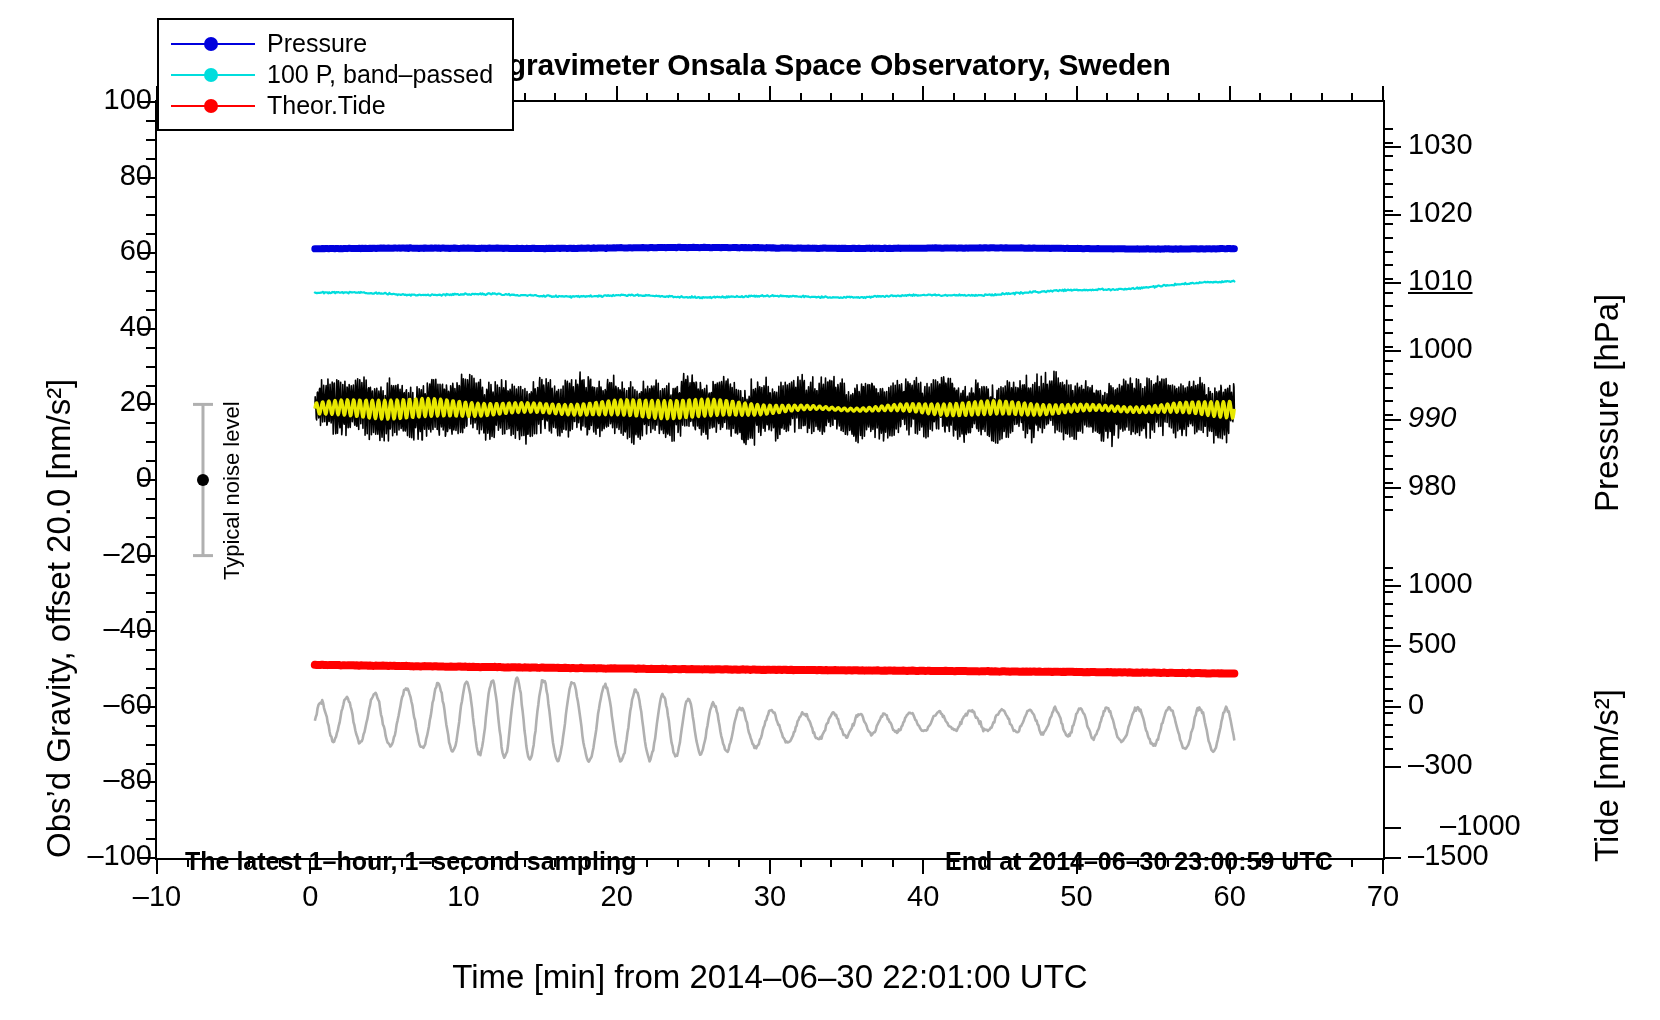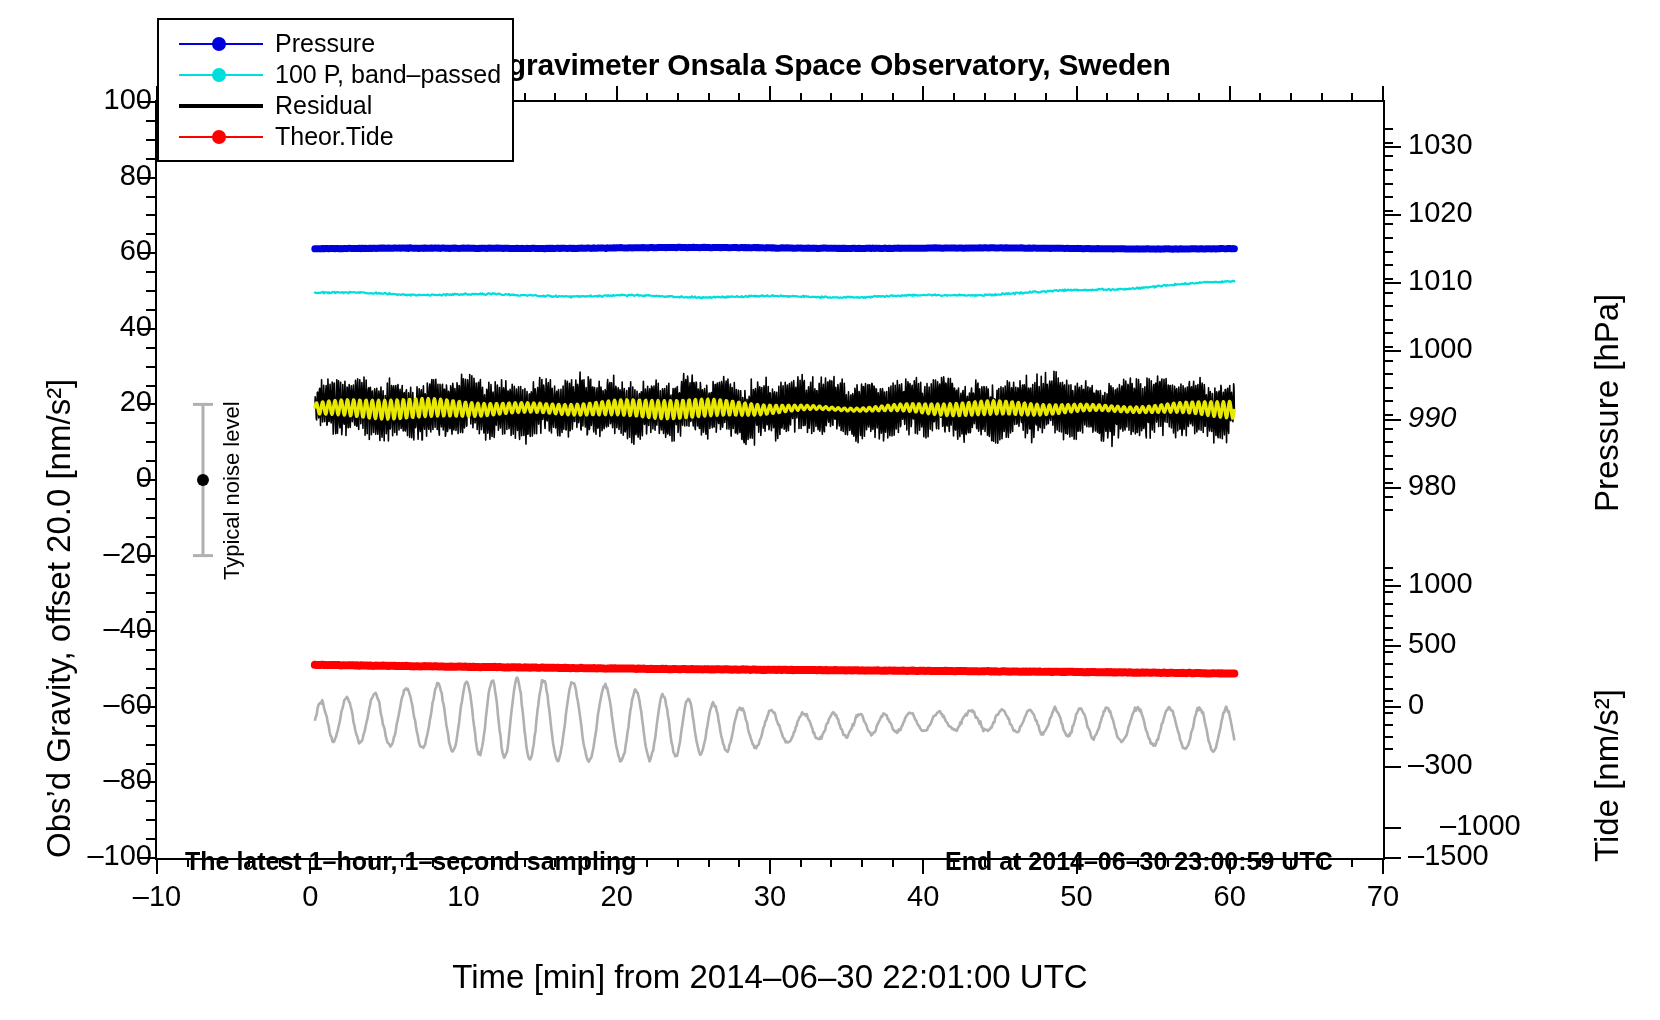--- a/index.html
+++ b/index.html
@@ -101,21 +101,21 @@
     background: #ffffff;
     border: 2px solid #000000;
     box-sizing: border-box;
     padding: 8px 0 8px 0;
     z-index: 20;
   }
   .legend-row {
     display: flex;
     align-items: center;
     height: 31px;
-    padding-left: 20px;
+    padding-left: 12px;
   }
   .legend-key {
     position: relative;
     width: 84px;
     height: 20px;
     flex: 0 0 84px;
     margin-right: 12px;
   }
   .legend-line {
     position: absolute;
@@ -369,21 +369,21 @@
       <div class="tick-label ytick-left" style="top: 309.8px; width: 300px;">40</div>
       <div class="tick-label ytick-left" style="top: 385.4px; width: 300px;">20</div>
       <div class="tick-label ytick-left" style="top: 461px; width: 300px;">0</div>
       <div class="tick-label ytick-left" style="top: 536.6px; width: 300px;">–20</div>
       <div class="tick-label ytick-left" style="top: 612.2px; width: 300px;">–40</div>
       <div class="tick-label ytick-left" style="top: 687.8px; width: 300px;">–60</div>
       <div class="tick-label ytick-left" style="top: 763.4px; width: 300px;">–80</div>
       <div class="tick-label ytick-left" style="top: 839px; width: 300px;">–100</div>
       <div class="tick-label ytick-right" style="top: 128.36px;">1030</div>
       <div class="tick-label ytick-right" style="top: 196.4px;">1020</div>
-      <div class="tick-label ytick-right" style="top: 264.44px;">1010</div>
+      <div class="tick-label ytick-right" style="top: 264.44px; text-decoration: underline;">1010</div>
       <div class="tick-label ytick-right" style="top: 332.48px;">1000</div>
       <div class="tick-label ytick-right" style="top: 400.52px; font-style: italic;">990</div>
       <div class="tick-label ytick-right" style="top: 468.56px;">980</div>
       <div class="tick-label ytick-right" style="top: 566.84px;">1000</div>
       <div class="tick-label ytick-right" style="top: 627.32px;">500</div>
       <div class="tick-label ytick-right" style="top: 687.8px;">0</div>
       <div class="tick-label ytick-right" style="top: 748.28px;">–300</div>
       <div class="tick-label ytick-right" style="top: 808.76px; margin-left: 32px;">–1000</div>
       <div class="tick-label ytick-right" style="top: 839px;">–1500</div>
     </div>
@@ -420,26 +420,20 @@
       </div>
       <div class="legend-row">
         <div class="legend-key">
           <div class="legend-line" style="background: rgb(0, 221, 221);"></div>
           <div class="legend-dot" style="background: rgb(0, 221, 221);"></div>
         </div>
         <div class="legend-label">100 P, band–passed</div>
       </div>
       <div class="legend-row">
         <div class="legend-key">
-          <div class="legend-line thick" style="background: rgb(0, 0, 0);"></div>
-        </div>
-        <div class="legend-label">Residual</div>
-      </div>
-      <div class="legend-row">
-        <div class="legend-key">
           <div class="legend-line" style="background: rgb(255, 0, 0);"></div>
           <div class="legend-dot" style="background: rgb(255, 0, 0);"></div>
         </div>
         <div class="legend-label">Theor.Tide</div>
       </div>
     </div>
 
 </div>
 
 </body></html>

